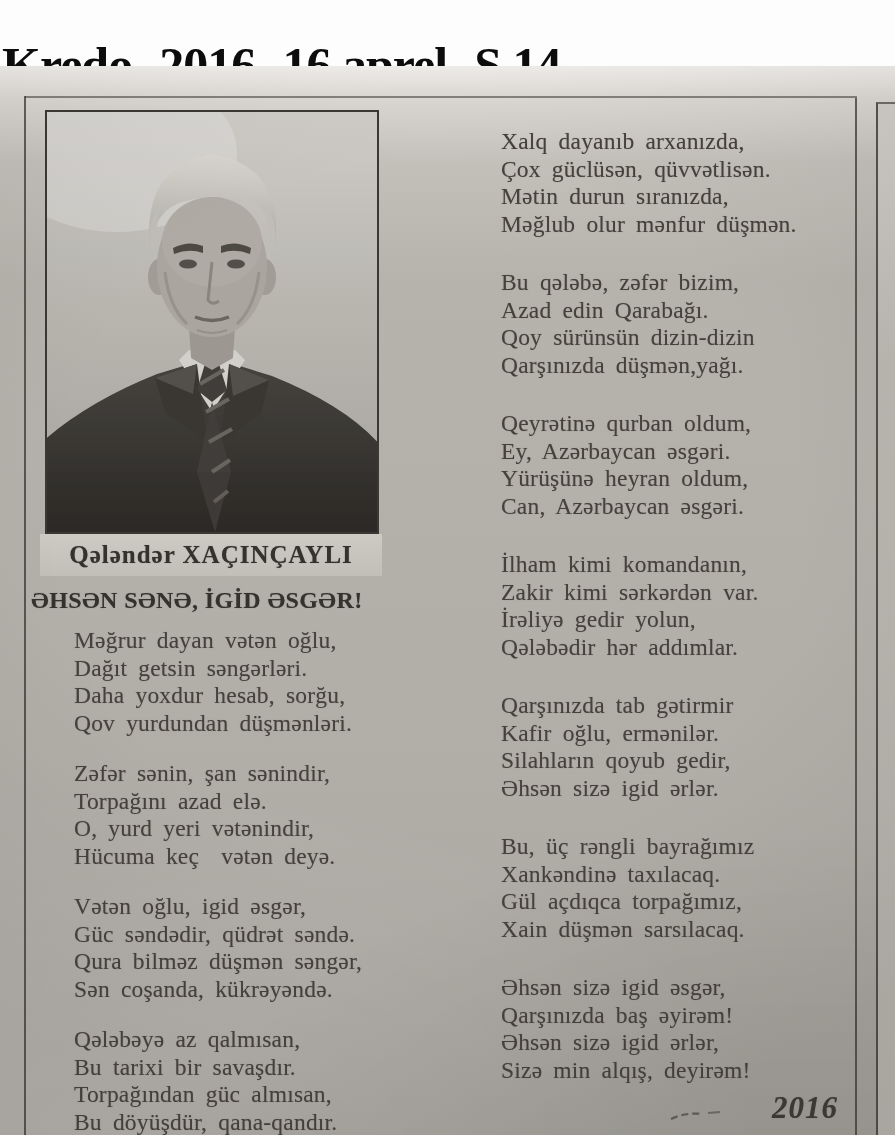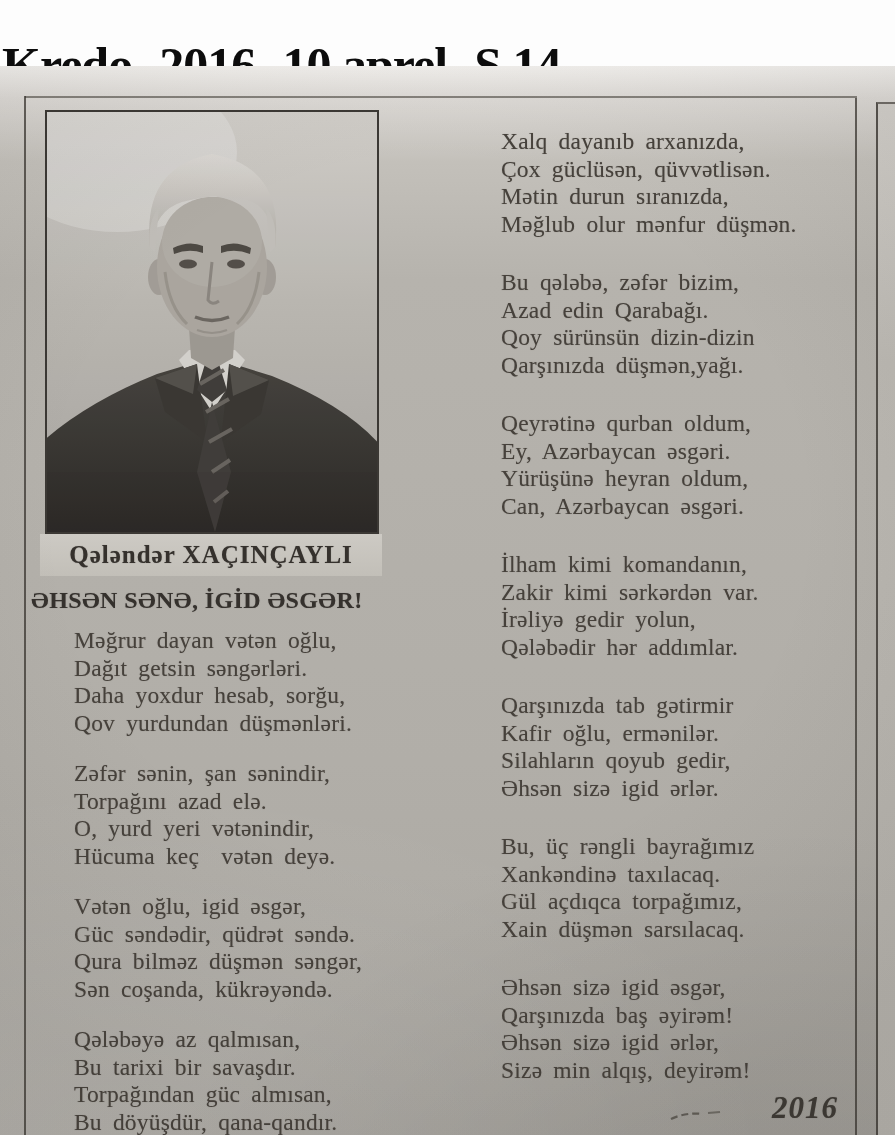--- a/index.html
+++ b/index.html
@@ -58,21 +58,21 @@
     font-size:31px;font-weight:bold;font-style:italic;color:#3d3934;
     letter-spacing:1px;text-shadow:0 0 1px rgba(61,57,52,0.4);}
 
   .pen-mark{position:absolute;left:668px;top:1040px;width:60px;height:18px;}
 </style>
 </head>
 <body>
 
 <div class="page">
 
-  <h1 class="citation">Kredo.-2016.-10 aprel.-S.14.</h1>
+  <h1 class="citation">Kredo.-2016.-16 aprel.-S.14.</h1>
 
   <div class="scan">
 
     <div class="rule rule-top"></div>
     <div class="rule rule-left"></div>
     <div class="rule rule-right"></div>
     <div class="fragment"></div>
 
     <div class="photo">
       <svg viewBox="0 0 330 420" preserveAspectRatio="none">

